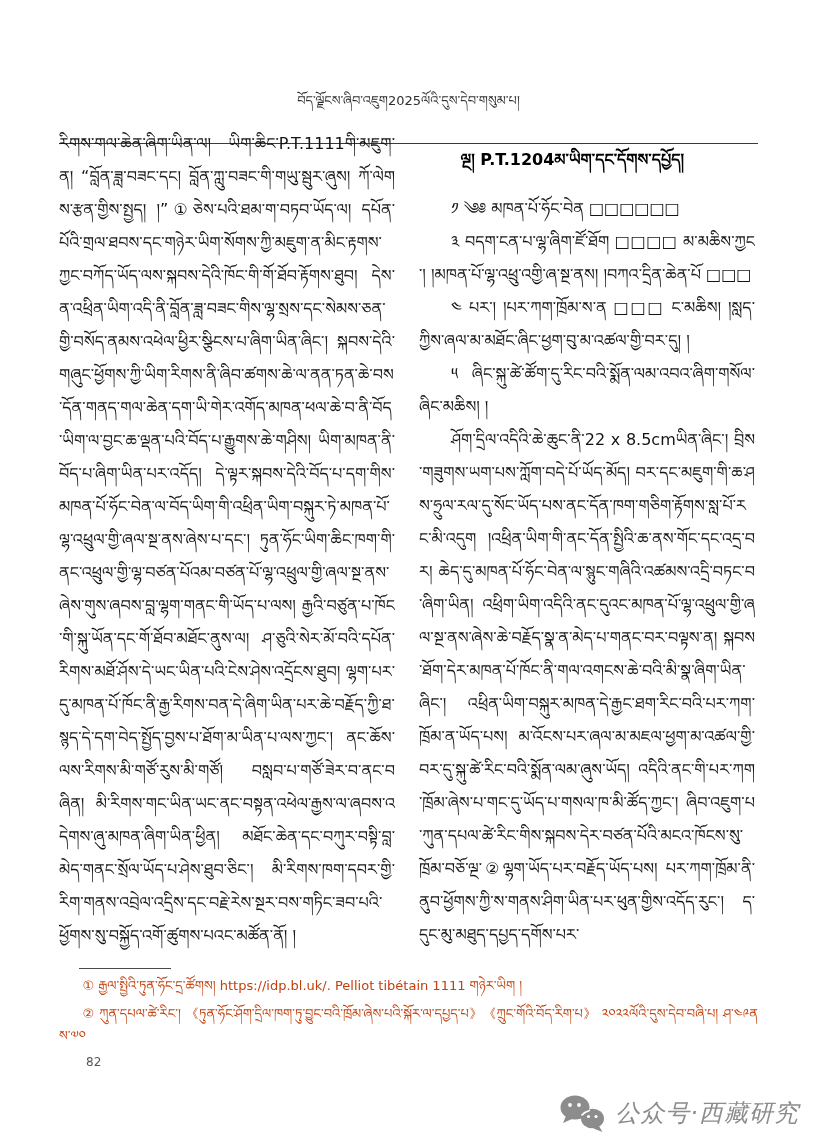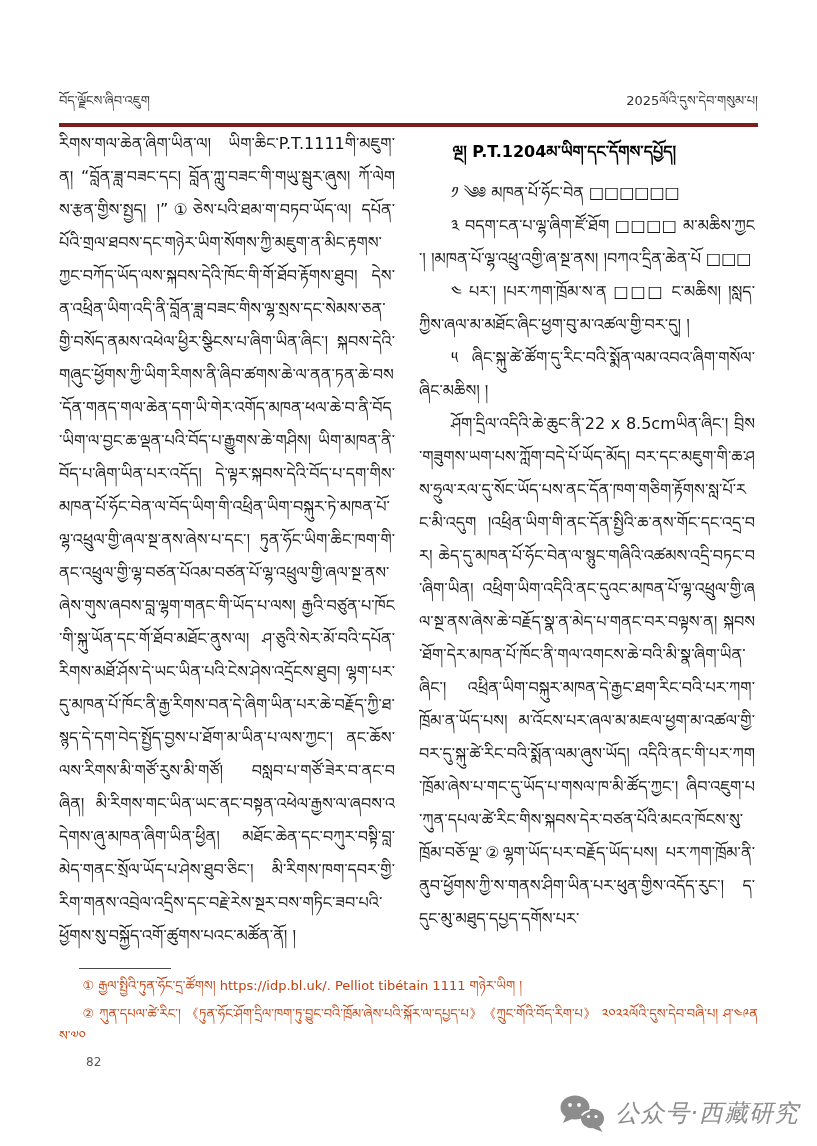--- a/index.html
+++ b/index.html
@@ -16,26 +16,26 @@
     overflow: hidden;
     color: #1c1c1c;
   }
   
   .hdr {
     position: absolute;
     left: 59px;
     top: 86px;
     width: 699px;
     display: flex;
-    justify-content: space-between;
+    justify-content: center;
     align-items: flex-end;
     font-size: 13px;
     color: #2f2f2f;
-    padding-bottom: 0;
-    border-bottom: 4px solid #7f1d1d;
+    padding-bottom: 20px;
+    border-bottom: 1px solid #7f1d1d;
   }
   
   .columns {
     position: absolute;
     left: 59px;
     top: 127px;
     width: 699px;
     height: 838px;
     display: flex;
     gap: 24px;
@@ -48,21 +48,21 @@
   .body-text {
     margin: 0;
     font-size: 16px;
     line-height: 33px;
     text-align: justify;
     color: #141414;
     word-break: break-all;
   }
   .indent { text-indent: 2em; }
   .sec-heading {
-    margin: 8px;
+    margin: 16px;
     font-size: 16px;
     line-height: 33px;
     font-weight: bold;
     color: #000000;
     text-indent: 1.6em;
     word-break: break-all;
   }
   
   .footnote-area {
     position: absolute;

